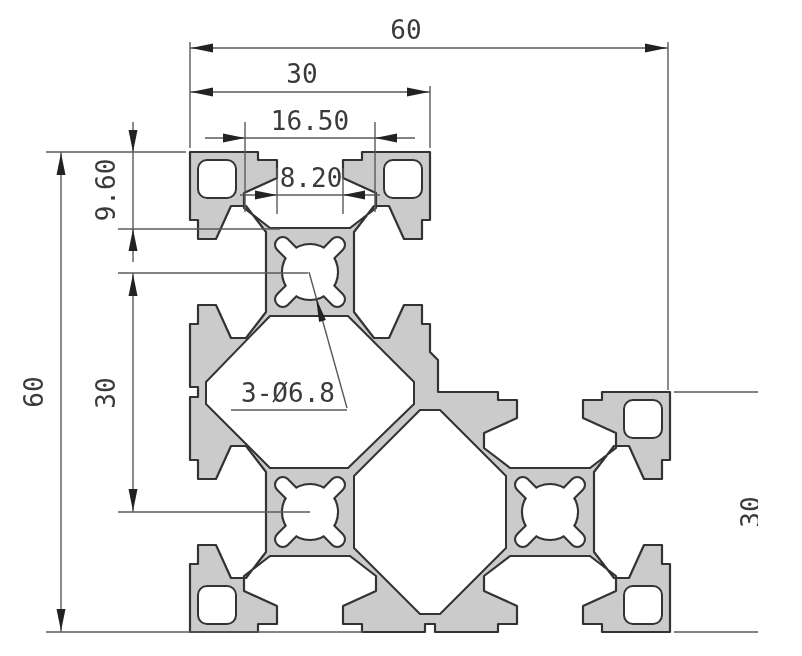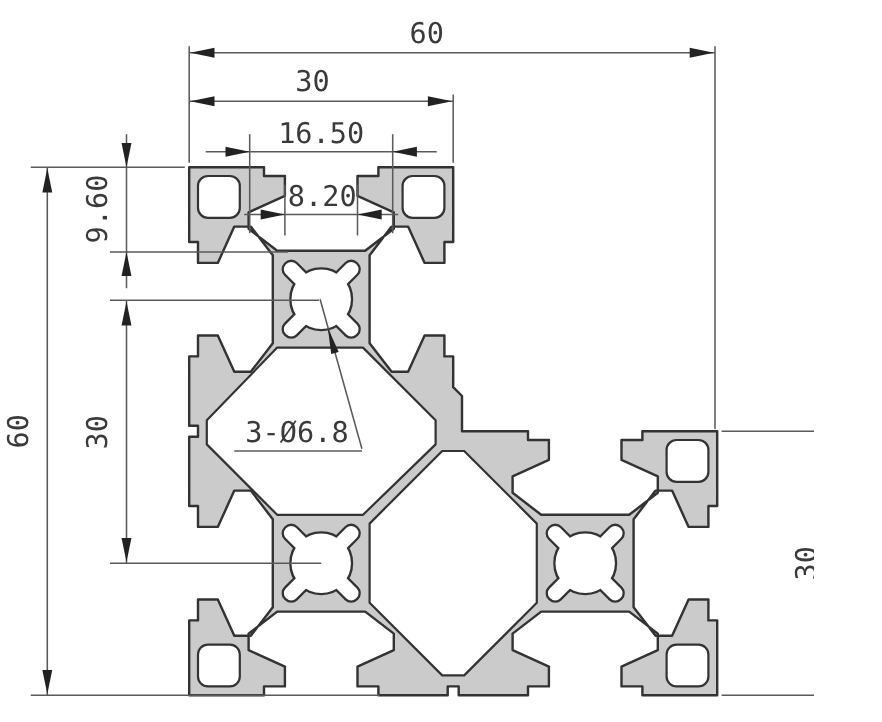--- a/index.html
+++ b/index.html
@@ -1,17 +1,17 @@
 <!DOCTYPE html>
 <html><head>
 <meta charset="utf-8">
 <style>
   html,body{margin:0;padding:0;background:#ffffff;}
   .stage{position:relative;width:740px;height:656px;background:#ffffff;overflow:hidden;
-         font-family:"DejaVu Sans Mono","Liberation Mono",monospace;}
+         font-family:"DejaVu Sans Mono","Liberation Mono",monospace;padding-left:18px;}
   svg{display:block;}
   .dim-line{stroke:#5a5a5a;stroke-width:1.4;fill:none;}
   .dim-arrow{fill:#222222;stroke:none;}
   .dim-text{font-family:"DejaVu Sans Mono","Liberation Mono",monospace;font-size:26px;fill:#3a3a3a;}
   .profile{fill:#cbcbcb;stroke:#333333;stroke-width:2.2;stroke-linejoin:round;}
   .void{fill:#ffffff;stroke:#333333;stroke-width:2;stroke-linejoin:round;}
   .hole-stroke{fill:none;stroke:#333333;stroke-width:4.2;stroke-linejoin:round;}
   .hole-fill{fill:#ffffff;stroke:none;}
 </style>
 </head>

